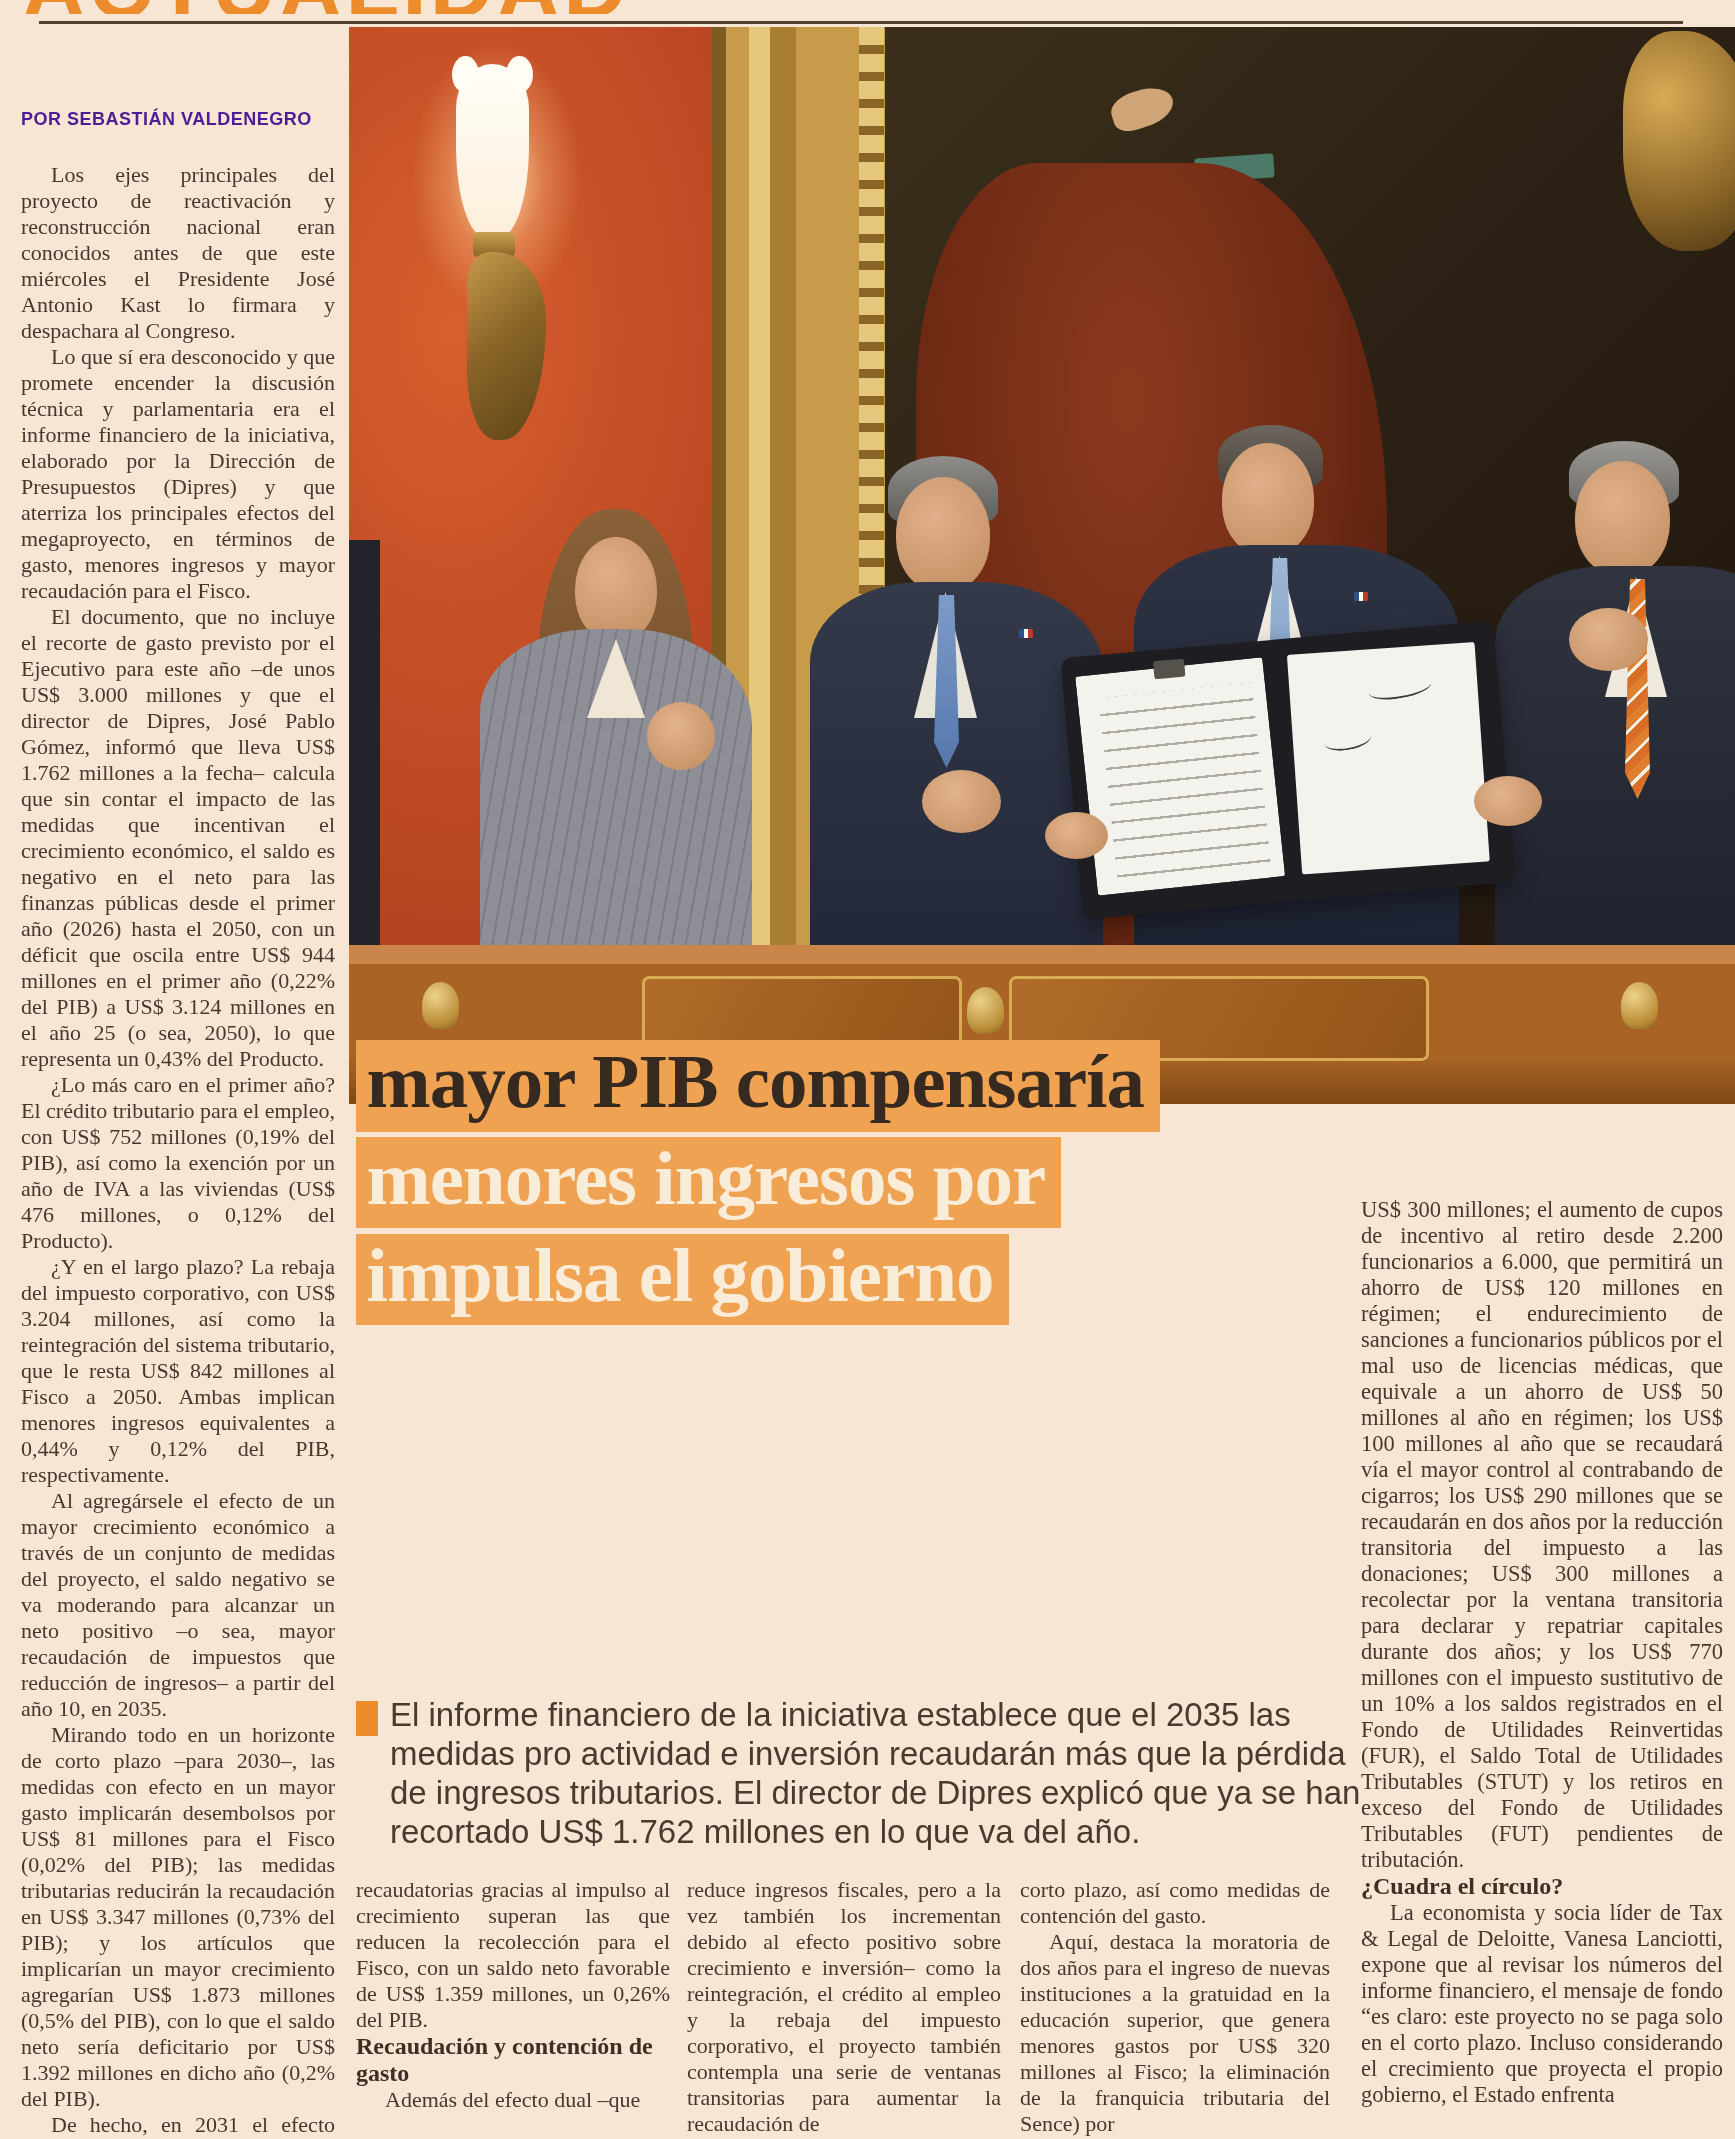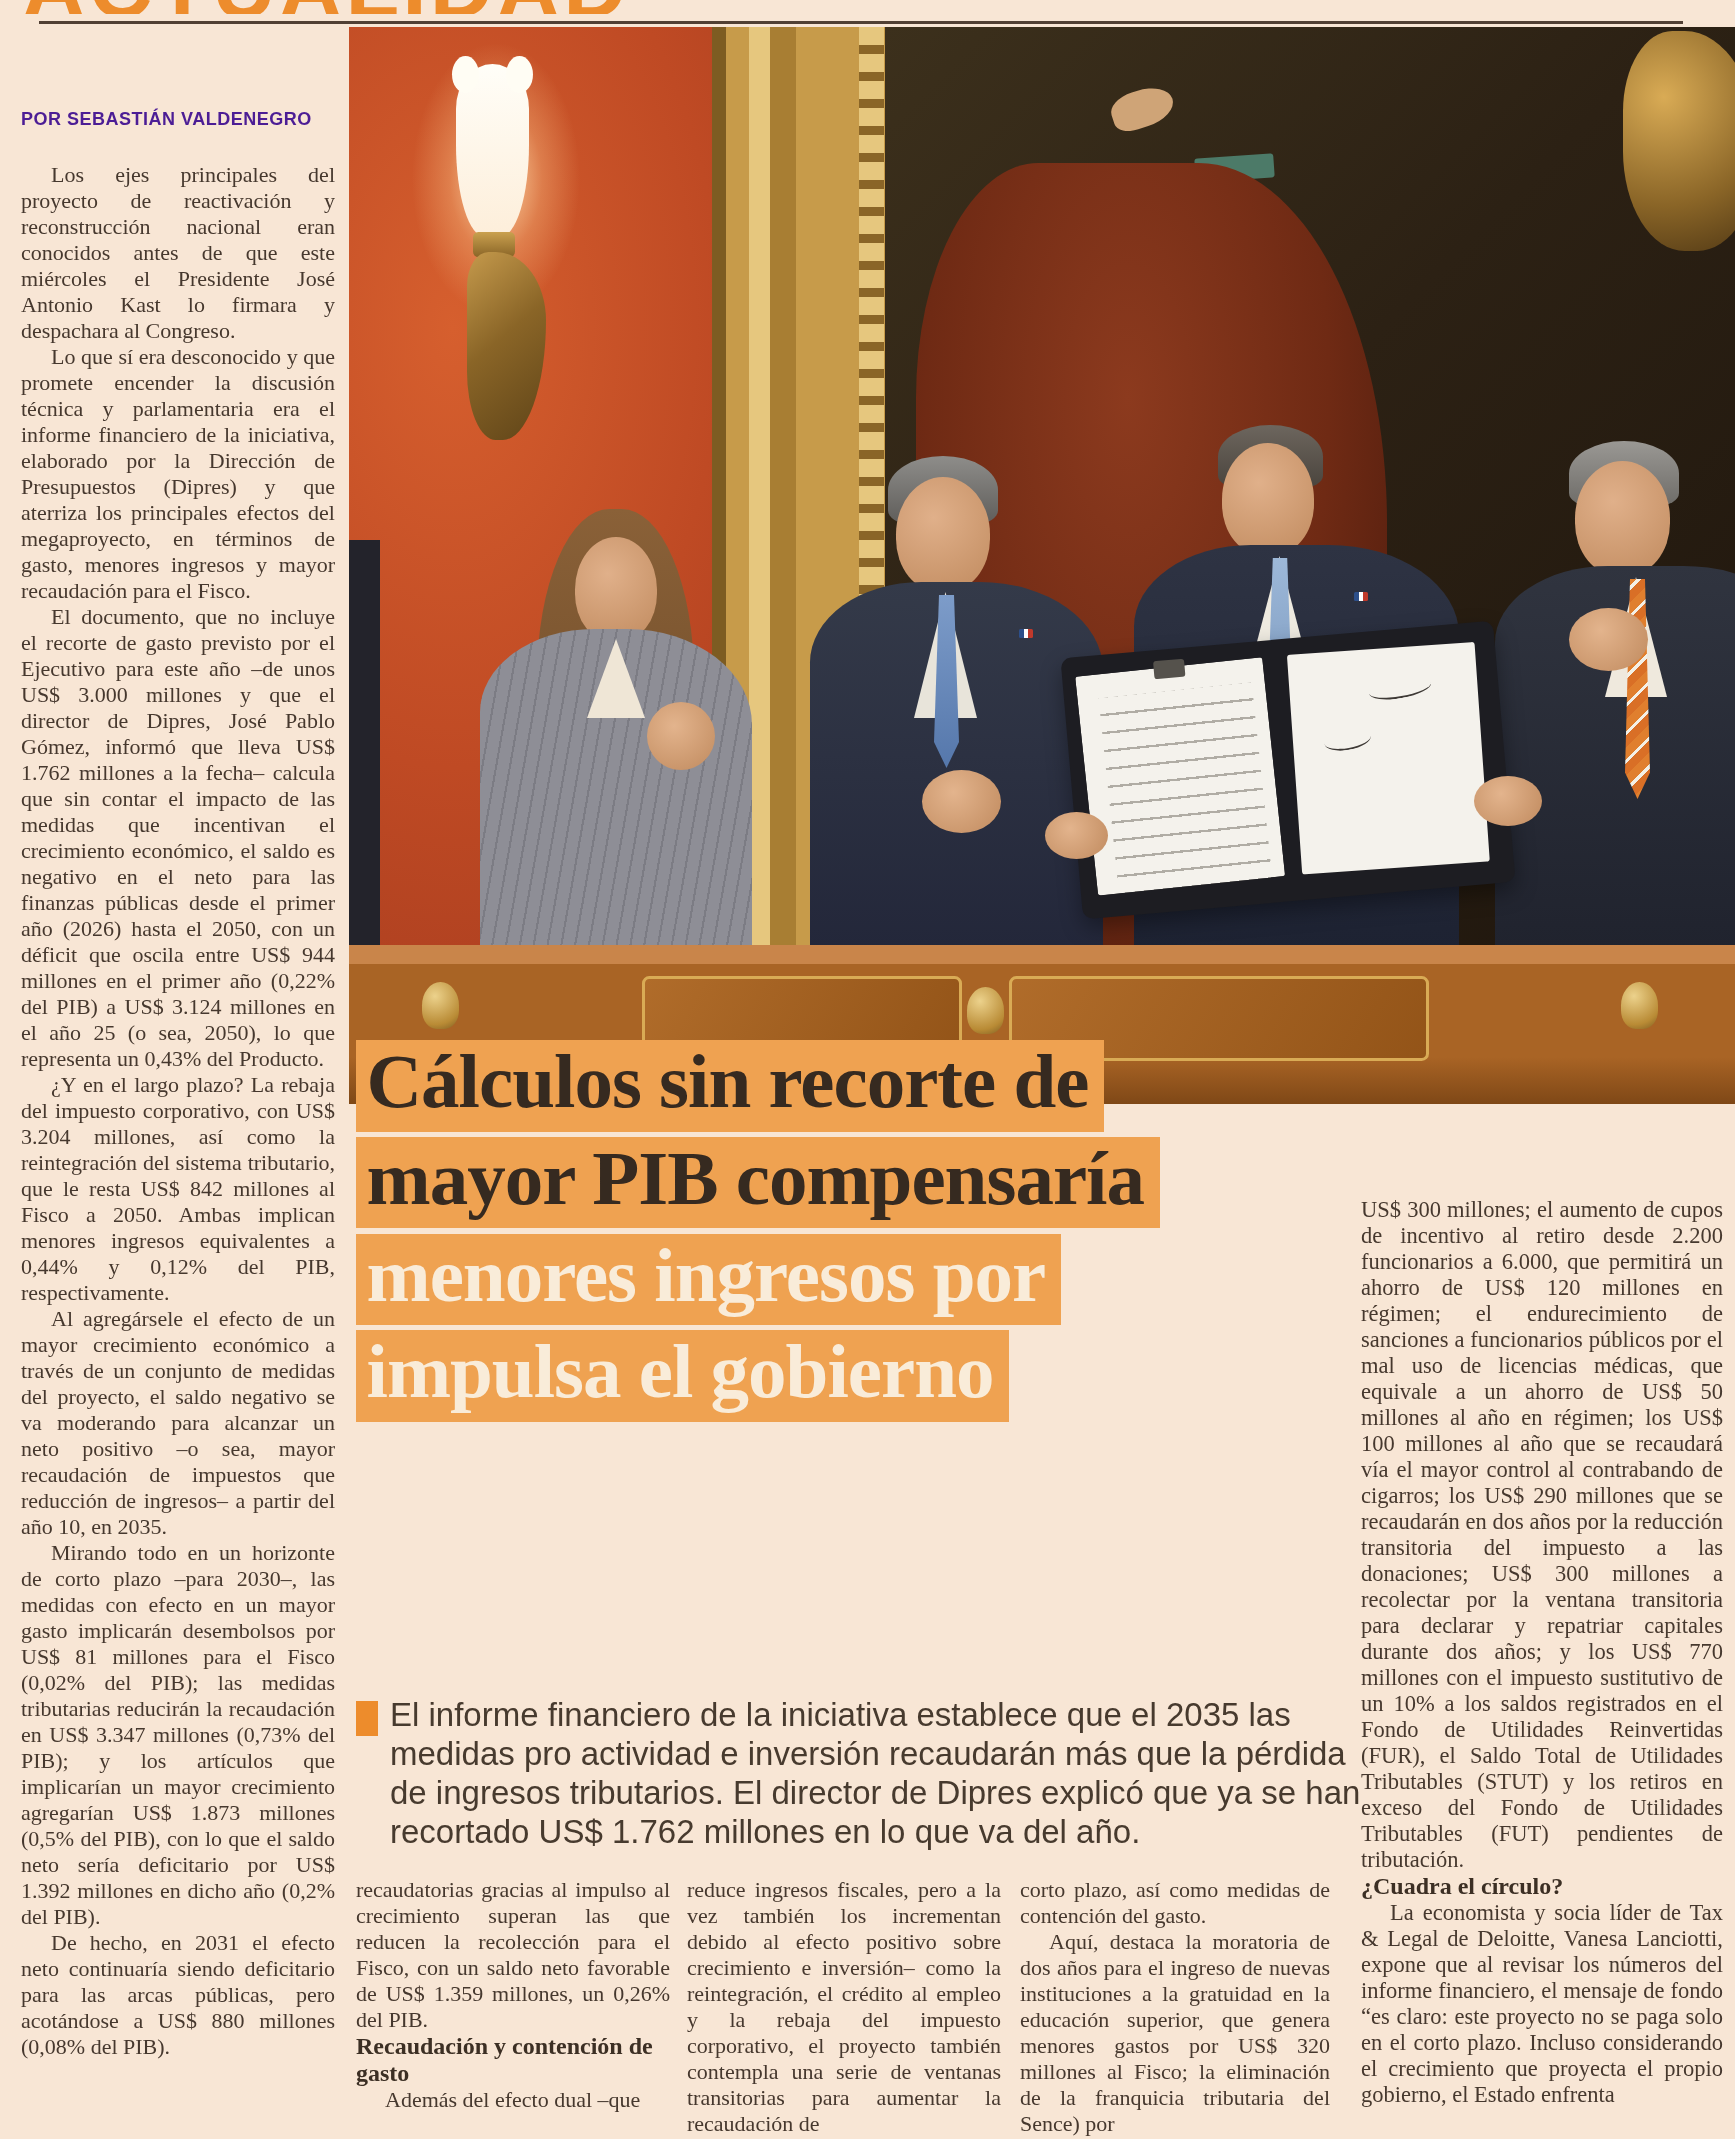--- a/index.html
+++ b/index.html
@@ -148,20 +148,21 @@
   <span>ACTUALIDAD</span>
 </div>
 <div class="top-rule"></div>
 
 <div class="left-col">
   <div class="byline">POR SEBASTIÁN VALDENEGRO</div>
   <div class="article">
     <p>Los ejes principales del proyecto de reactivación y reconstrucción nacional eran conocidos antes de que este miércoles el Presidente José Antonio Kast lo firmara y despachara al Congreso.</p>
     <p>Lo que sí era desconocido y que promete encender la discusión técnica y parlamentaria era el informe financiero de la iniciativa, elaborado por la Dirección de Presupuestos (Dipres) y que aterriza los principales efectos del megaproyecto, en términos de gasto, menores ingresos y mayor recaudación para el Fisco.</p>
     <p>El documento, que no incluye el recorte de gasto previsto por el Ejecutivo para este año –de unos US$ 3.000 millones y que el director de Dipres, José Pablo Gómez, informó que lleva US$ 1.762 millones a la fecha– calcula que sin contar el impacto de las medidas que incentivan el crecimiento económico, el saldo es negativo en el neto para las finanzas públicas desde el primer año (2026) hasta el 2050, con un déficit que oscila entre US$ 944 millones en el primer año (0,22% del PIB) a US$ 3.124 millones en el año 25 (o sea, 2050), lo que representa un 0,43% del Producto.</p>
+    <p>¿Lo más caro en el primer año? El crédito tributario para el empleo, con US$ 752 millones (0,19% del PIB), así como la exención por un año de IVA a las viviendas (US$ 476 millones, o 0,12% del Producto).</p>
     <p>¿Y en el largo plazo? La rebaja del impuesto corporativo, con US$ 3.204 millones, así como la reintegración del sistema tributario, que le resta US$ 842 millones al Fisco a 2050. Ambas implican menores ingresos equivalentes a 0,44% y 0,12% del PIB, respectivamente.</p>
     <p>Al agregársele el efecto de un mayor crecimiento económico a través de un conjunto de medidas del proyecto, el saldo negativo se va moderando para alcanzar un neto positivo –o sea, mayor recaudación de impuestos que reducción de ingresos– a partir del año 10, en 2035.</p>
     <p>Mirando todo en un horizonte de corto plazo –para 2030–, las medidas con efecto en un mayor gasto implicarán desembolsos por US$ 81 millones para el Fisco (0,02% del PIB); las medidas tributarias reducirán la recaudación en US$ 3.347 millones (0,73% del PIB); y los artículos que implicarían un mayor crecimiento agregarían US$ 1.873 millones (0,5% del PIB), con lo que el saldo neto sería deficitario por US$ 1.392 millones en dicho año (0,2% del PIB).</p>
     <p>De hecho, en 2031 el efecto neto continuaría siendo deficitario para las arcas públicas, pero acotándose a US$ 880 millones (0,08% del PIB).</p>
 
   </div>
 </div>
 
 <div class="photo">
   <div class="abs wall"></div>
@@ -224,21 +225,20 @@
   <div class="abs desk">
     <div class="desk-drawer" style="left:293px;width:314px;"></div>
     <div class="desk-drawer" style="left:660px;width:414px;"></div>
     <div class="desk-orn" style="left:73px;top:37px;"></div>
     <div class="desk-orn" style="left:618px;top:42px;"></div>
     <div class="desk-orn" style="left:1272px;top:37px;"></div>
   </div>
 </div>
 
 <div class="headline">
-  <div class="hl-line hl-dark">Cálculos sin recorte de</div>
   <div class="hl-line hl-dark">mayor PIB compensaría</div>
   <div class="hl-line hl-light">menores ingresos por</div>
   <div class="hl-line hl-light">impulsa el gobierno</div>
 </div>
 
 <div class="lead">
   <span class="lead-bullet"></span>
   <span>El informe financiero de la iniciativa establece que el 2035 las medidas pro actividad e inversión recaudarán más que la pérdida de ingresos tributarios. El director de Dipres explicó que ya se han recortado US$ 1.762 millones en lo que va del año.</span>
 </div>
 

